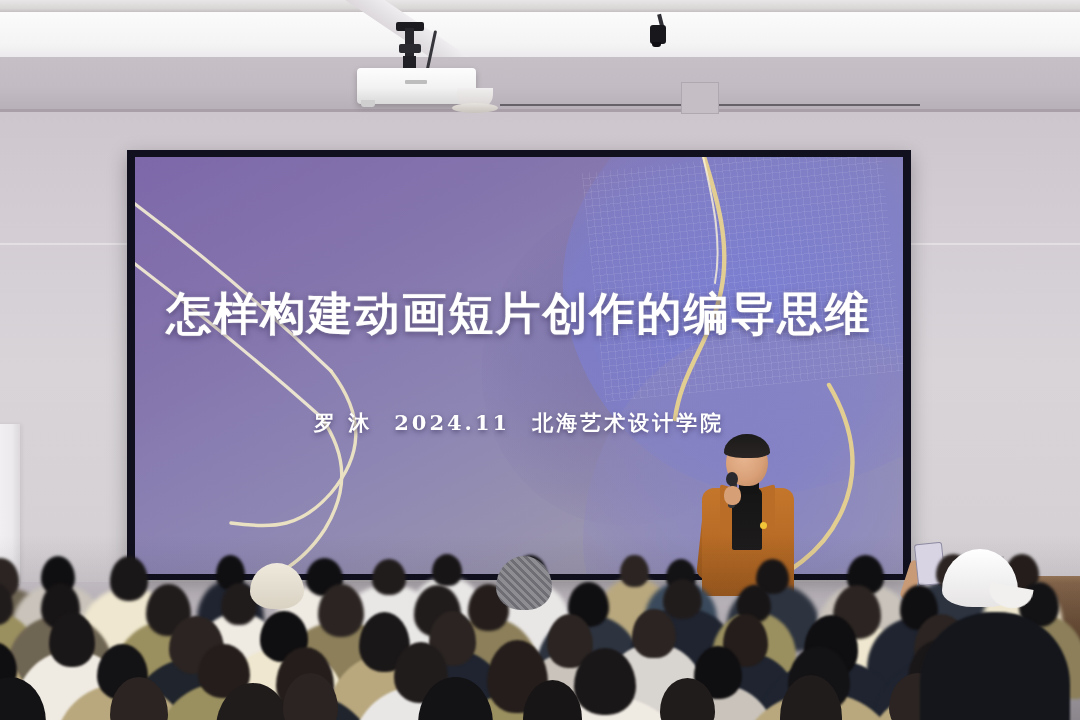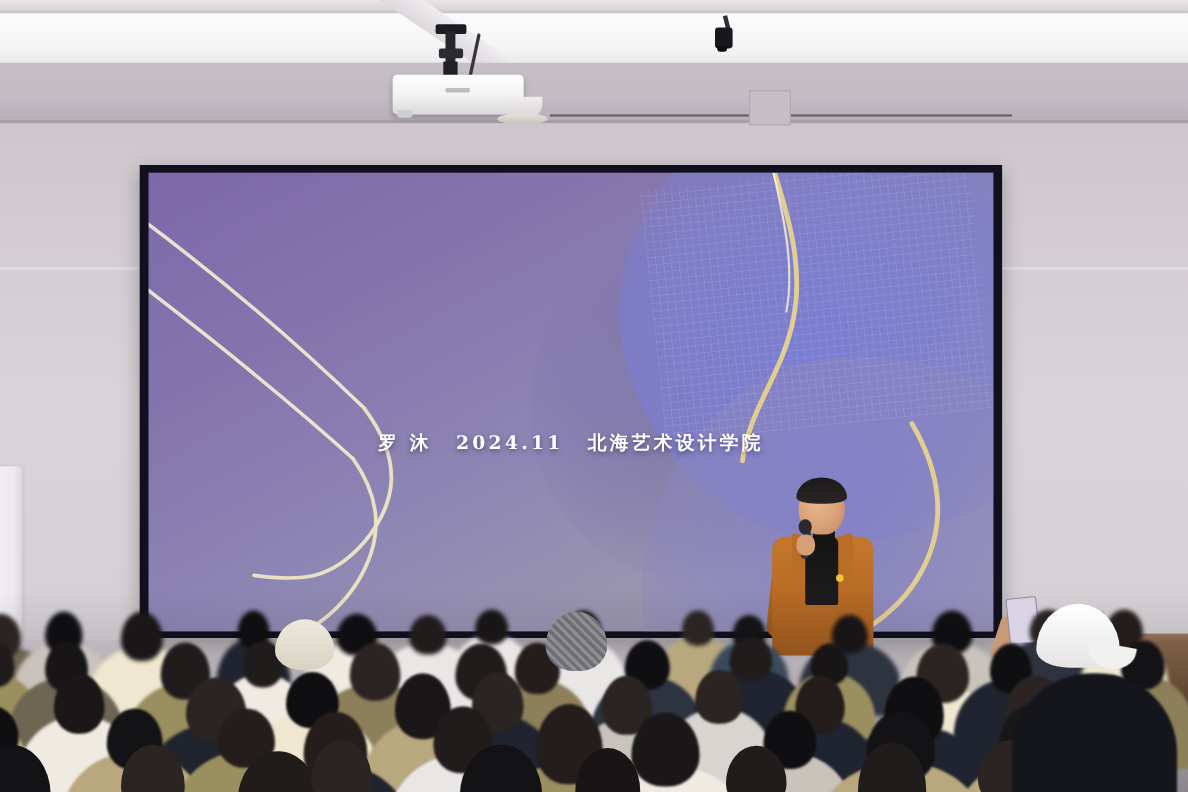--- a/index.html
+++ b/index.html
@@ -127,23 +127,23 @@
     z-index: 4;
   }
   .slide-title {
     font-family: "DejaVu Sans", "Liberation Sans", sans-serif;
     font-size: 45px; font-weight: 700; color: #ffffff;
     letter-spacing: 2px;
     text-shadow: 0 2px 6px rgba(30,20,60,.55), 0 0 2px rgba(255,255,255,.5);
     line-height: 1.1;
   }
   .slide-sub {
-    margin-top: 102px;
+    margin-top: 70px;
     font-family: "DejaVu Serif", "Liberation Serif", serif;
-    font-size: 17px; font-weight: 700; color: #fefefe;
+    font-size: 21px; font-weight: 700; color: #fefefe;
     letter-spacing: 3px;
     text-shadow: 0 2px 5px rgba(30,20,60,.5);
   }
   .slide-sub .gap { display:inline-block; width: 22px; }
 
   
   .podium {
     position:absolute; left: 1000px; top: 583px; width: 80px; height: 90px;
     background: linear-gradient(180deg,#8a6a4e 0%, #6f5237 60%, #56402b 100%);
   }
@@ -259,20 +259,21 @@
           <path d="M 186 260 C 214 300 212 336 190 372 C 172 400 150 414 132 422" stroke-width="3.4"></path>
         </g>
         <g fill="none" stroke="#e8d28f" stroke-linecap="round">
           <path d="M 566 -10 C 582 40 596 86 586 134 C 576 184 546 214 540 262" stroke-width="4.4" opacity="0.95"></path>
           <path d="M 694 228 C 720 272 726 318 704 360 C 686 396 652 418 622 430" stroke-width="4.4" opacity="0.95"></path>
           <path d="M 566 -10 C 576 36 588 80 580 126" stroke-width="2" stroke="#fbf3d8" opacity="0.8"></path>
         </g>
       </svg>
 
       <div class="slide-text">
+        <div class="slide-title">怎样构建动画短片创作的编导思维</div>
         <div class="slide-sub"><span>罗 沐</span><span class="gap"></span><span>2024.11</span><span class="gap"></span><span>北海艺术设计学院</span></div>
       </div>
     </div>
   </div>
 
   <div class="spk spk-arm"></div>
   <div class="spk spk-body"></div>
   <div class="spk spk-collar-l"></div>
   <div class="spk spk-collar-r"></div>
   <div class="spk spk-shirt"></div>

